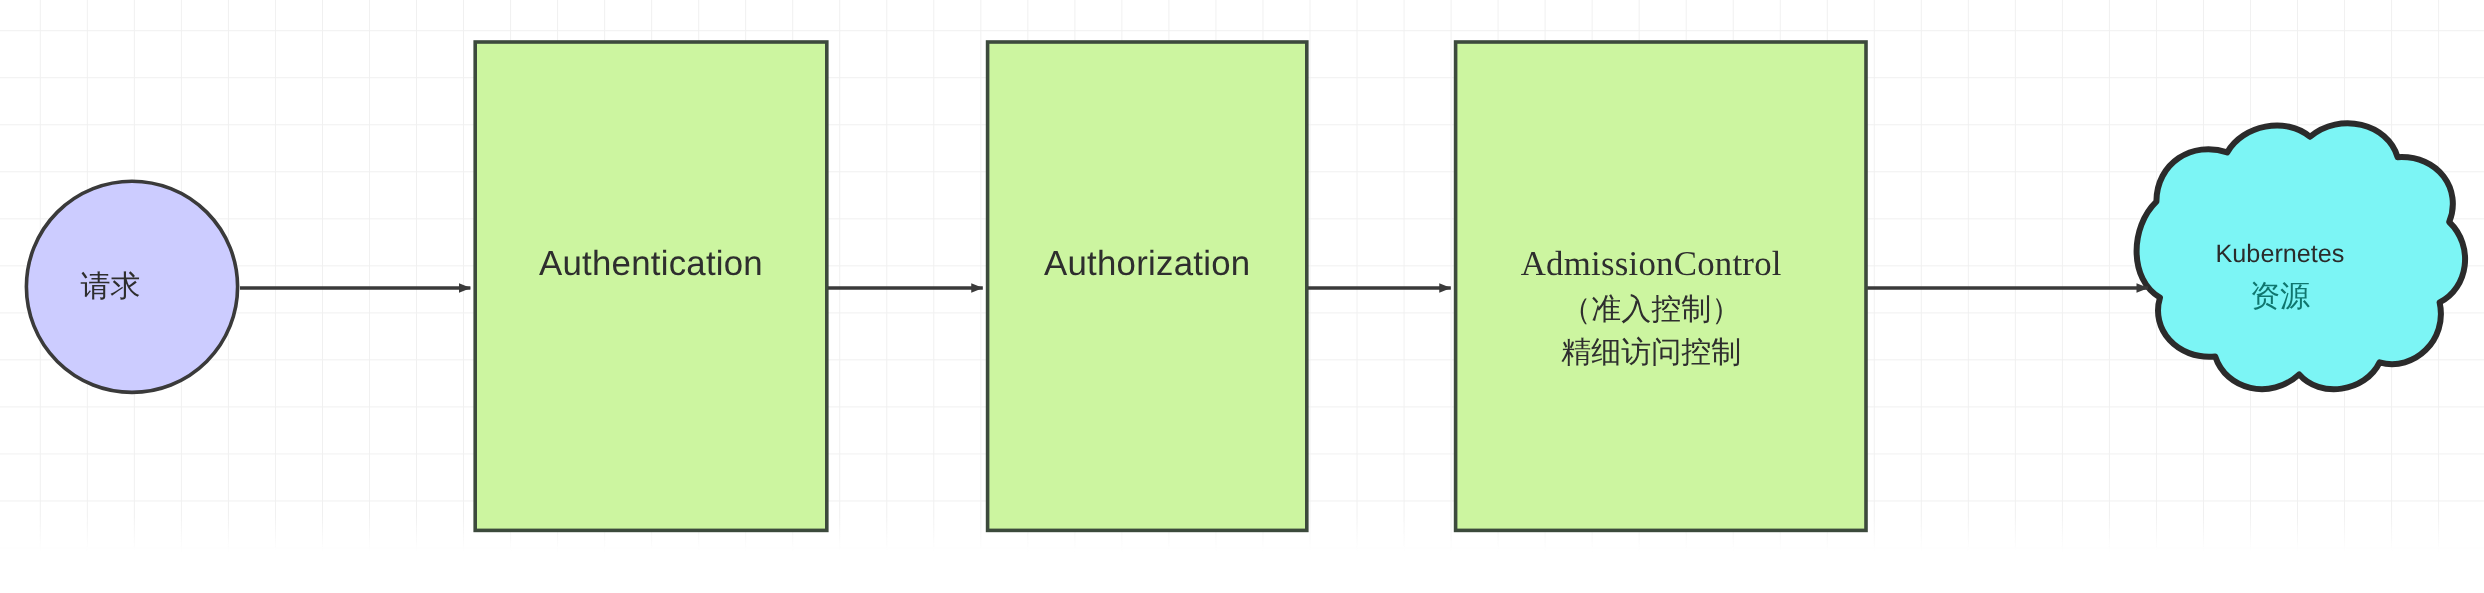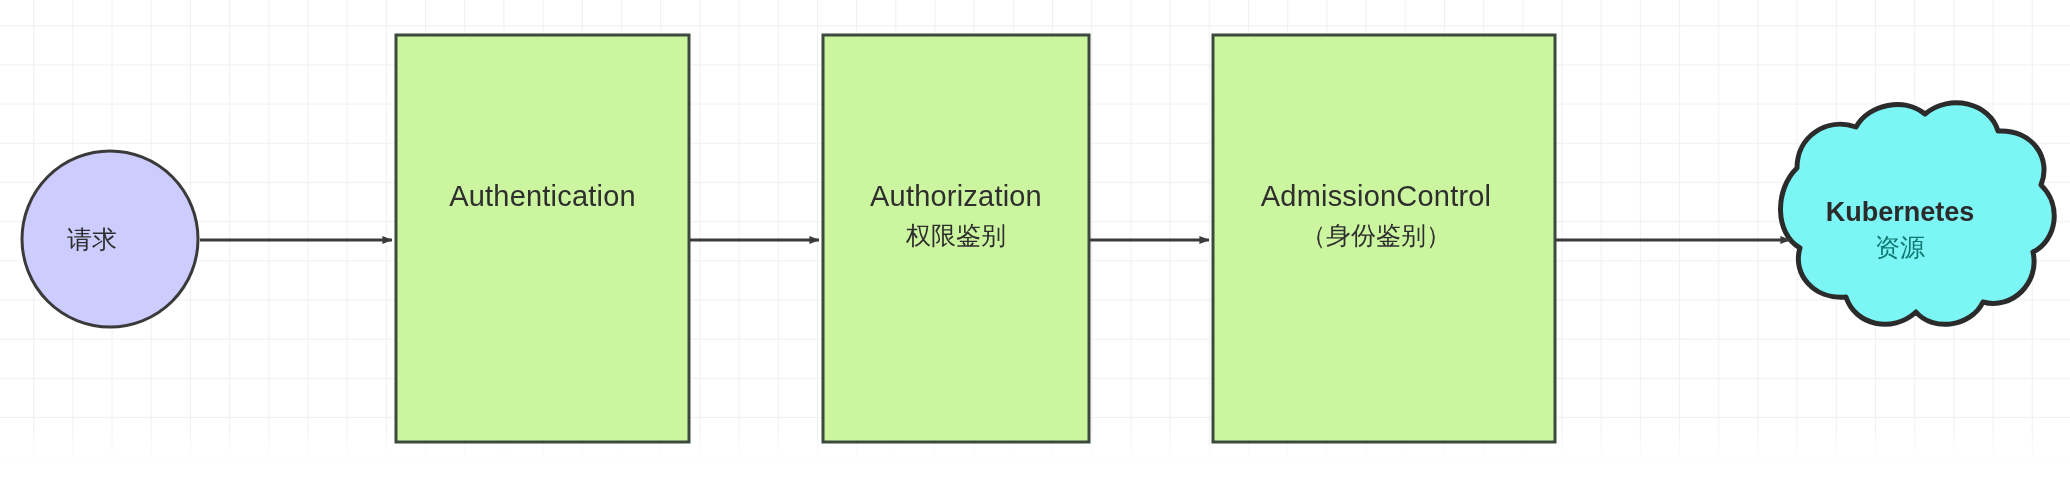--- a/index.html
+++ b/index.html
@@ -56,42 +56,43 @@
 
   
   .box-label {
     font-size: 0px; 
   }
   .box-label .en {
     display: block;
     font-size: 29px;
     line-height: 41px;
     letter-spacing: 0.2px;
+    margin-top: 24px;
   }
   .box-label .cn {
     display: block;
     font-size: 25px;
     line-height: 36px;
   }
 
   #box1-label { left: 395px; top: 176px; width: 295px; }
   #box2-label { left: 822px; top: 176px; width: 268px; }
-  #box3-label { left: 1212px; top: 176px; width: 328px; }
+  #box3-label { left: 1212px; top: 176px; width: 328px; font-family: Liberation Serif, serif; }
 
   
   #cloud-label {
     left: 1770px;
     top: 194px;
     width: 260px;
   }
   #cloud-label .title {
     display: block;
-    font-size: 27px;
+    font-size: 21px;
     line-height: 36px;
-    font-weight: bold;
+    font-weight: normal;
     color: #2b2b2b;
   }
   #cloud-label .sub {
     display: block;
     font-size: 25px;
     line-height: 35px;
     color: #0f766e;
   }
 </style>
 </head>
@@ -135,26 +136,26 @@
   </svg>
 
   <div class="node-label" id="request-label">请求</div>
 
   <div class="node-label box-label" id="box1-label">
     <span class="en">Authentication</span>
   </div>
 
   <div class="node-label box-label" id="box2-label">
     <span class="en">Authorization</span>
-    <span class="cn">权限鉴别</span>
   </div>
 
   <div class="node-label box-label" id="box3-label">
     <span class="en">AdmissionControl</span>
-    <span class="cn">（身份鉴别）</span>
+    <span class="cn">（准入控制）</span>
+    <span class="cn">精细访问控制</span>
   </div>
 
   <div class="node-label" id="cloud-label">
     <span class="title">Kubernetes</span>
     <span class="sub">资源</span>
   </div>
 
 </div>
 
 </body></html>

